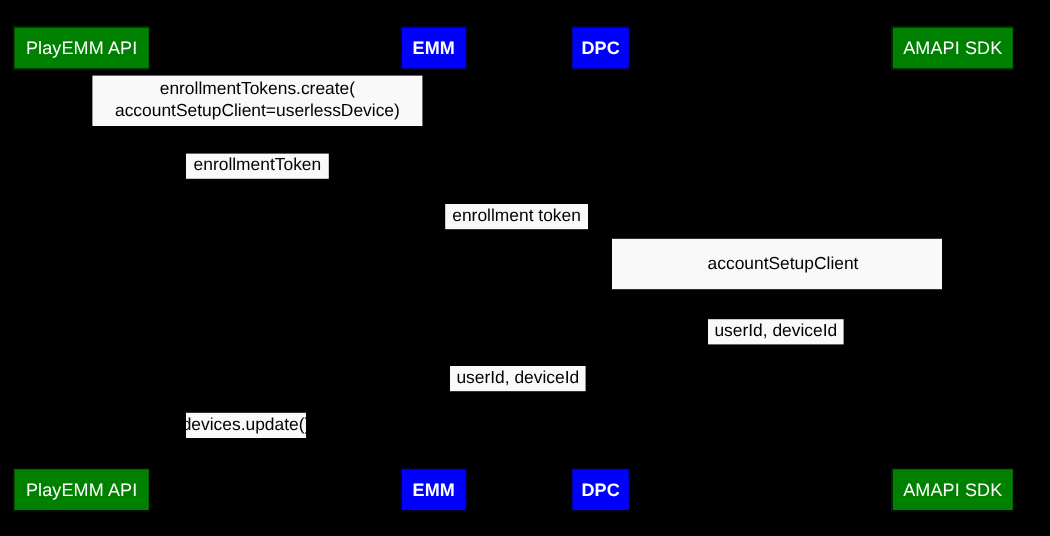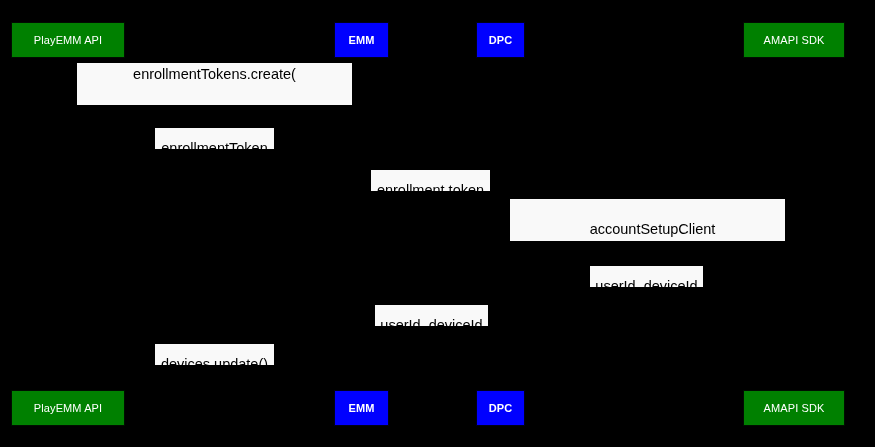--- a/index.html
+++ b/index.html
@@ -20,21 +20,21 @@
   }
 
   
   .participant {
     position: absolute;
     box-sizing: border-box;
     display: flex;
     align-items: center;
     justify-content: center;
     color: #FFFFFF;
-    font-size: 11px;
+    font-size: 15px;
     line-height: 1;
     white-space: nowrap;
     letter-spacing: 0.1px;
     border: 1px solid rgba(0,0,0,0.9);
   }
   .participant.green { background: #008000; }
   .participant.blue  { background: #0000FF; font-weight: bold; }
 
   
   .lifeline {
@@ -68,21 +68,21 @@
     font-size: 14.5px;
     line-height: 19px;
     text-align: center;
     padding: 1px 2px;
     white-space: pre;
     display: flex;
     flex-direction: column;
     align-items: center;
     justify-content: center;
   }
-  .msg-label .line { display: block; margin-top: 19px; }
+  .msg-label .line { display: block; }
 </style>
 </head>
 <body>
 
 <div id="diagram">
 
   <div class="lifeline" style="left:67px; top:57px; height:333px;"></div>
   <div class="lifeline" style="left:361px; top:57px; height:333px;"></div>
   <div class="lifeline" style="left:500px; top:57px; height:333px;"></div>
   <div class="lifeline" style="left:794px; top:57px; height:333px;"></div>
@@ -139,21 +139,21 @@
   </div>
 
   <div class="msg-label" style="left:590px; top:266px; width:113px; height:21px;">
     <span class="line">userId, deviceId</span>
   </div>
 
   <div class="msg-label" style="left:375px; top:305px; width:113px; height:21px;">
     <span class="line">userId, deviceId</span>
   </div>
 
-  <div class="msg-label" style="left:155px; top:344px; width:119px; height:21px;">
+  <div class="msg-label" style="left:155px; top:344px; width:100px; height:21px;">
     <span class="line">devices.update()</span>
   </div>
 
   <div class="participant green" style="left:11px; top:390px; width:114px; height:36px;">
     <span>PlayEMM API</span>
   </div>
   <div class="participant blue" style="left:334px; top:390px; width:55px; height:36px;">
     <span>EMM</span>
   </div>
   <div class="participant blue" style="left:476px; top:390px; width:49px; height:36px;">

